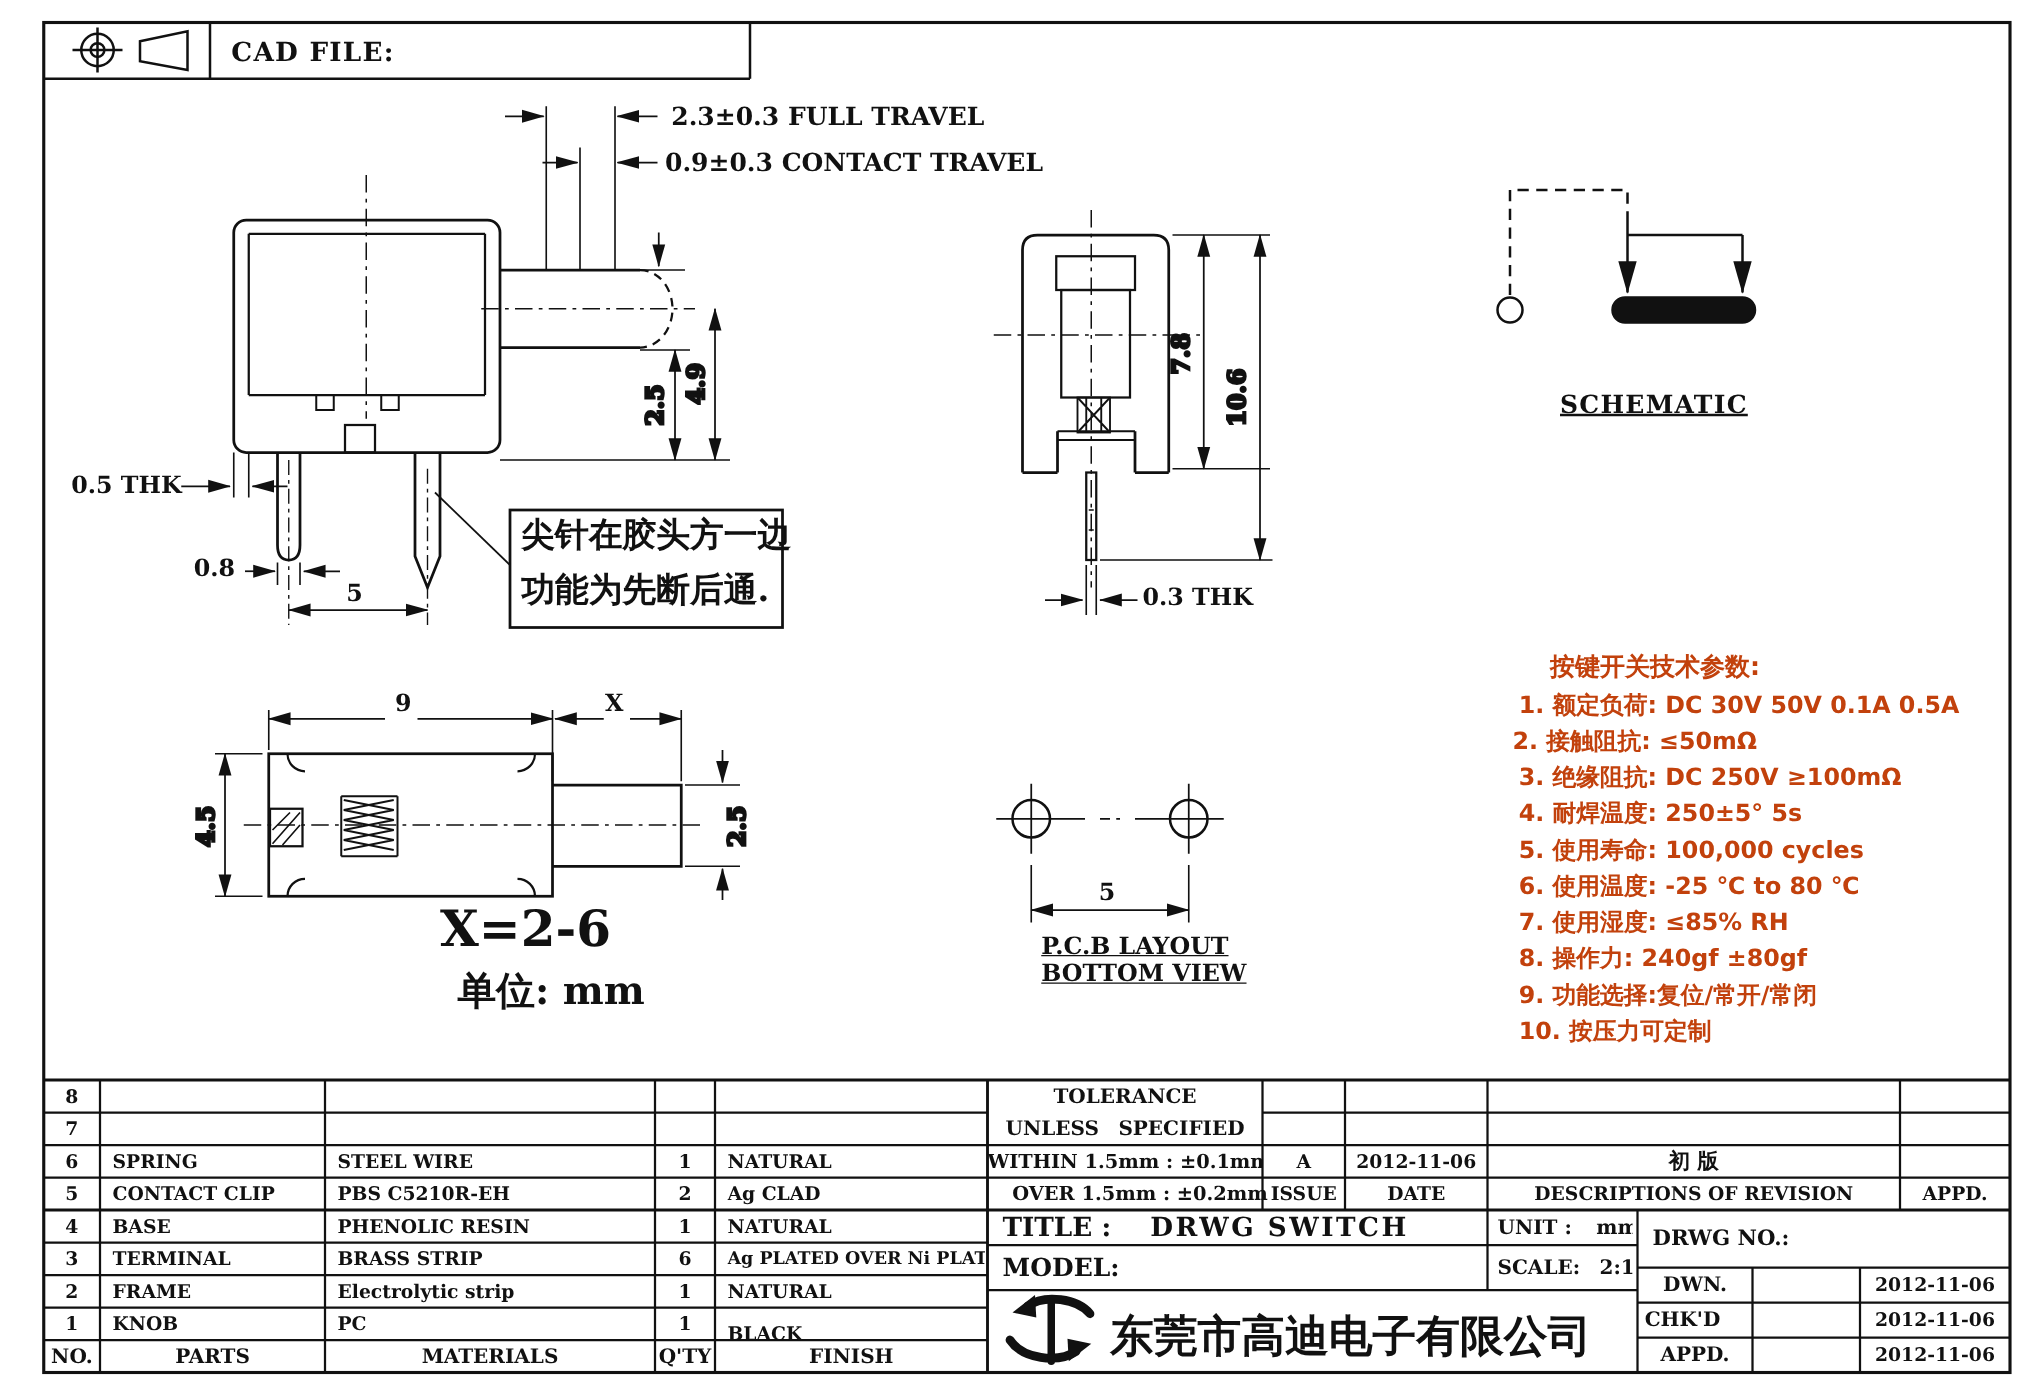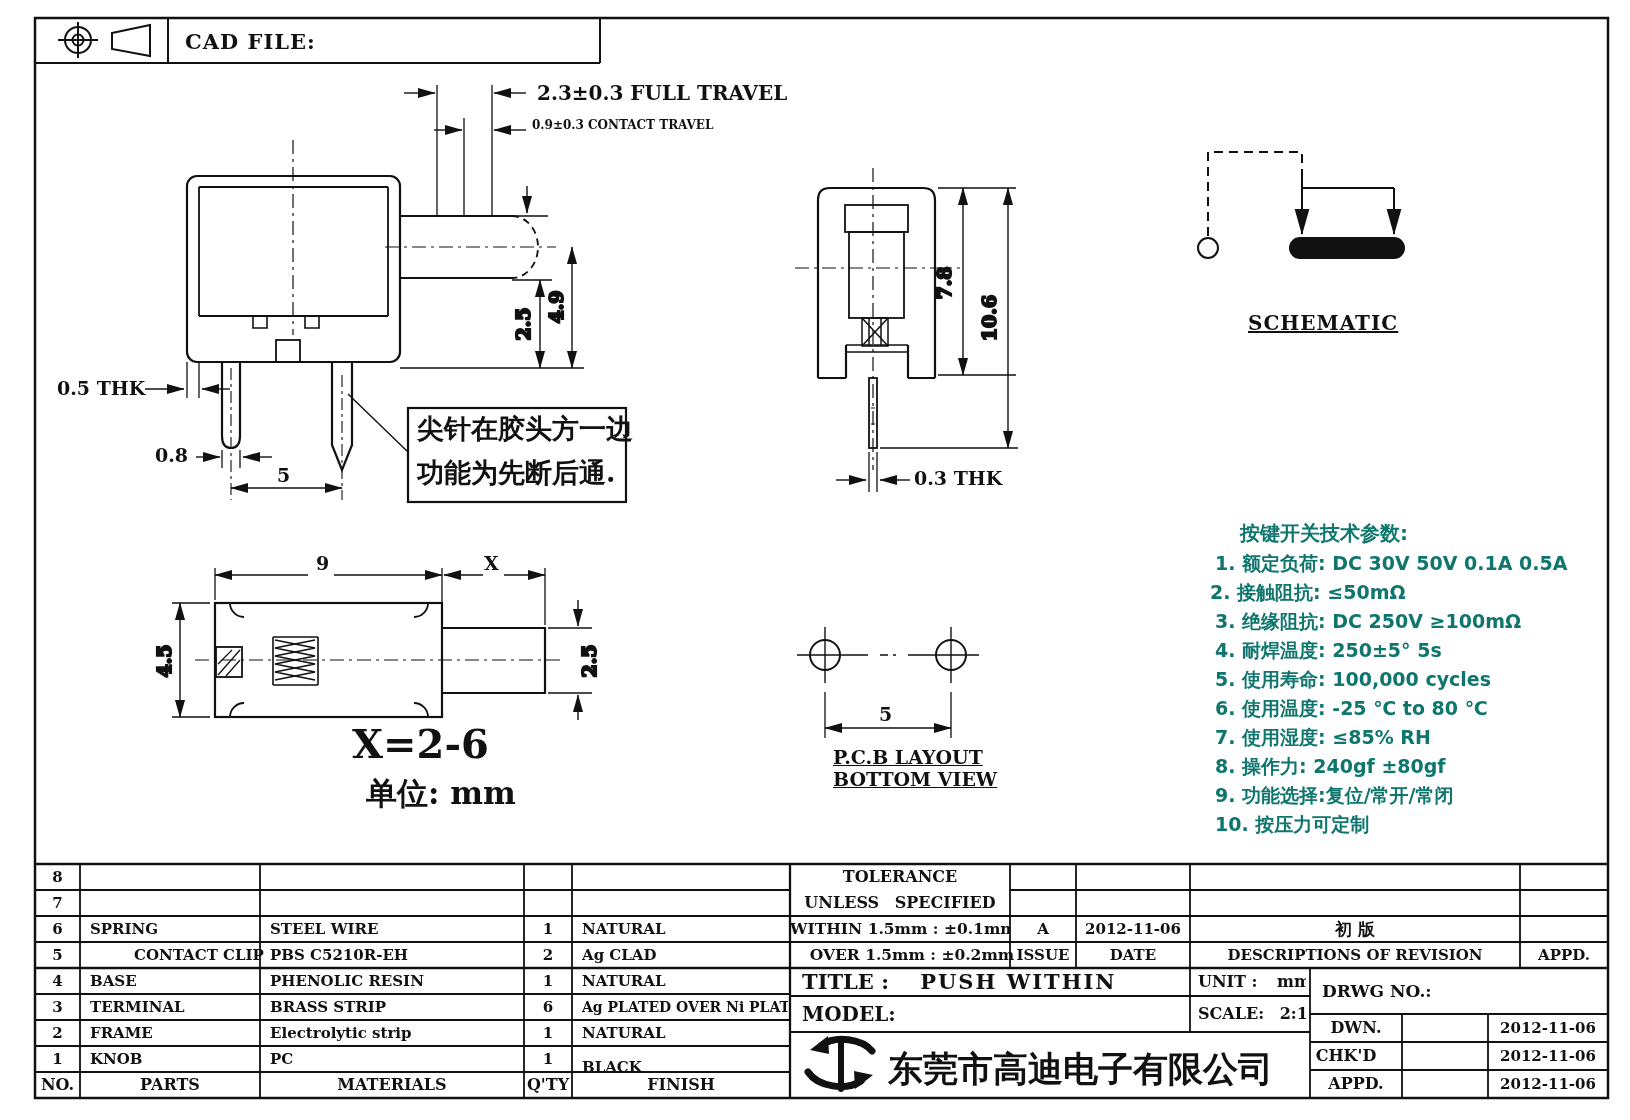--- a/index.html
+++ b/index.html
@@ -6,21 +6,21 @@
   #sheet{position:relative;width:1630px;height:1120px;background:#ffffff;overflow:hidden;
          font-family:"DejaVu Serif","Liberation Serif",serif;color:#111;}
   svg{position:absolute;left:0;top:0;}
   .lbl{position:absolute;font-family:"DejaVu Serif","Liberation Serif",serif;font-weight:700;
        color:#111;white-space:nowrap;font-size:19px;line-height:1.1;}
   .und{text-decoration:underline;}
   .cell{position:absolute;font-family:"DejaVu Serif","Liberation Serif",serif;font-weight:700;
         font-size:15px;color:#111;white-space:nowrap;overflow:hidden;}
   .cc{text-align:center;}
   .tech{position:absolute;font-family:"DejaVu Sans","Liberation Sans",sans-serif;font-weight:700;
-        font-size:19px;color:#0f766e;white-space:nowrap;}
+        font-size:19px;color:#c2410c;white-space:nowrap;}
   .vlbl{font-family:"DejaVu Serif","Liberation Serif",serif;font-weight:700;font-size:19px;fill:#111;}
   .company{position:absolute;font-family:"DejaVu Sans","Liberation Sans",sans-serif;font-weight:700;
            font-size:35px;color:#111;white-space:nowrap;}
 </style>
 </head>
 <body>
 
 <div id="sheet">
 
 <svg width="1630" height="1120" viewBox="0 0 1630 1120">
@@ -187,21 +187,21 @@
       <path d="M841,1042 V1089" stroke-width="6"></path>
     </g>
     <polygon points="810,1050 828,1036 829,1054" fill="#111"></polygon>
     <polygon points="873,1075 855,1089 854,1071" fill="#111"></polygon>
   </g>
 </svg>
 
 <span class="lbl" style="left:185px;top:30px;font-size:21px;letter-spacing:1px;">CAD FILE:</span>
 
 <span class="lbl" style="left:537px;top:82px;font-size:20px;">2.3±0.3 FULL TRAVEL</span>
-<span class="lbl" style="left:532px;top:119px;font-size:12px;">0.9±0.3 CONTACT TRAVEL</span>
+<span class="lbl" style="left:532px;top:119px;font-size:20px;">0.9±0.3 CONTACT TRAVEL</span>
 <span class="lbl" style="left:57px;top:378px;">0.5 THK</span>
 <span class="lbl" style="left:155px;top:445px;">0.8</span>
 <span class="lbl" style="left:277px;top:465px;">5</span>
 <span class="lbl" style="left:417px;top:414px;font-size:27px;font-weight:600;">尖针在胶头方一边</span>
 <span class="lbl" style="left:417px;top:458px;font-size:27px;font-weight:600;">功能为先断后通.</span>
 
 <span class="lbl" style="left:914px;top:468px;">0.3 THK</span>
 
 <span class="lbl und" style="left:1248px;top:312px;font-size:20px;letter-spacing:1px;text-align:center;">SCHEMATIC</span>
 
@@ -229,21 +229,21 @@
 <div class="cell cc" style="left:35px;top:864px;width:45px;line-height:26px;">8</div>
 <div class="cell cc" style="left:35px;top:890px;width:45px;line-height:26px;">7</div>
 <div class="cell cc" style="left:35px;top:916px;width:45px;line-height:26px;">6</div>
 <div class="cell cc" style="left:35px;top:942px;width:45px;line-height:26px;">5</div>
 <div class="cell cc" style="left:35px;top:968px;width:45px;line-height:26px;">4</div>
 <div class="cell cc" style="left:35px;top:994px;width:45px;line-height:26px;">3</div>
 <div class="cell cc" style="left:35px;top:1020px;width:45px;line-height:26px;">2</div>
 <div class="cell cc" style="left:35px;top:1046px;width:45px;line-height:26px;">1</div>
 
 <div class="cell" style="left:90px;top:916px;width:168px;line-height:26px;">SPRING</div>
-<div class="cell" style="left:90px;top:942px;width:168px;line-height:26px;margin-left:44px;">CONTACT CLIP</div>
+<div class="cell" style="left:90px;top:942px;width:168px;line-height:26px;">CONTACT CLIP</div>
 <div class="cell" style="left:90px;top:968px;width:168px;line-height:26px;">BASE</div>
 <div class="cell" style="left:90px;top:994px;width:168px;line-height:26px;">TERMINAL</div>
 <div class="cell" style="left:90px;top:1020px;width:168px;line-height:26px;">FRAME</div>
 <div class="cell" style="left:90px;top:1046px;width:168px;line-height:26px;">KNOB</div>
 
 <div class="cell" style="left:270px;top:916px;width:250px;line-height:26px;">STEEL WIRE</div>
 <div class="cell" style="left:270px;top:942px;width:250px;line-height:26px;">PBS C5210R-EH</div>
 <div class="cell" style="left:270px;top:968px;width:250px;line-height:26px;">PHENOLIC RESIN</div>
 <div class="cell" style="left:270px;top:994px;width:250px;line-height:26px;">BRASS STRIP</div>
 <div class="cell" style="left:270px;top:1020px;width:250px;line-height:26px;">Electrolytic strip</div>
@@ -277,21 +277,21 @@
 <div class="cell cc" style="left:1010px;top:916px;width:66px;line-height:26px;">A</div>
 <div class="cell cc" style="left:1076px;top:916px;width:114px;line-height:26px;">2012-11-06</div>
 <div class="cell cc" style="left:1190px;top:916px;width:330px;line-height:26px;font-size:17px;">初 版</div>
 <div class="cell cc" style="left:1010px;top:942px;width:66px;line-height:26px;">ISSUE</div>
 <div class="cell cc" style="left:1076px;top:942px;width:114px;line-height:26px;">DATE</div>
 <div class="cell cc" style="left:1190px;top:942px;width:330px;line-height:26px;">DESCRIPTIONS OF REVISION</div>
 <div class="cell cc" style="left:1520px;top:942px;width:88px;line-height:26px;">APPD.</div>
 
 <div class="cell" style="left:802px;top:968px;width:384px;line-height:28px;font-size:21px;">
   <span>TITLE :</span>
-  <span style="margin-left:24px;letter-spacing:2px;">PUSH WITHIN</span>
+  <span style="margin-left:24px;letter-spacing:2px;">DRWG SWITCH</span>
 </div>
 <div class="cell" style="left:802px;top:996px;width:384px;line-height:36px;font-size:20px;">MODEL:</div>
 <div class="cell" style="left:1198px;top:968px;width:108px;line-height:28px;font-size:16px;">
   <span>UNIT :</span>
   <span style="margin-left:14px;">mm</span>
 </div>
 <div class="cell" style="left:1198px;top:996px;width:108px;line-height:36px;font-size:16px;">
   <span>SCALE:</span>
   <span style="margin-left:10px;">2:1</span>
 </div>

